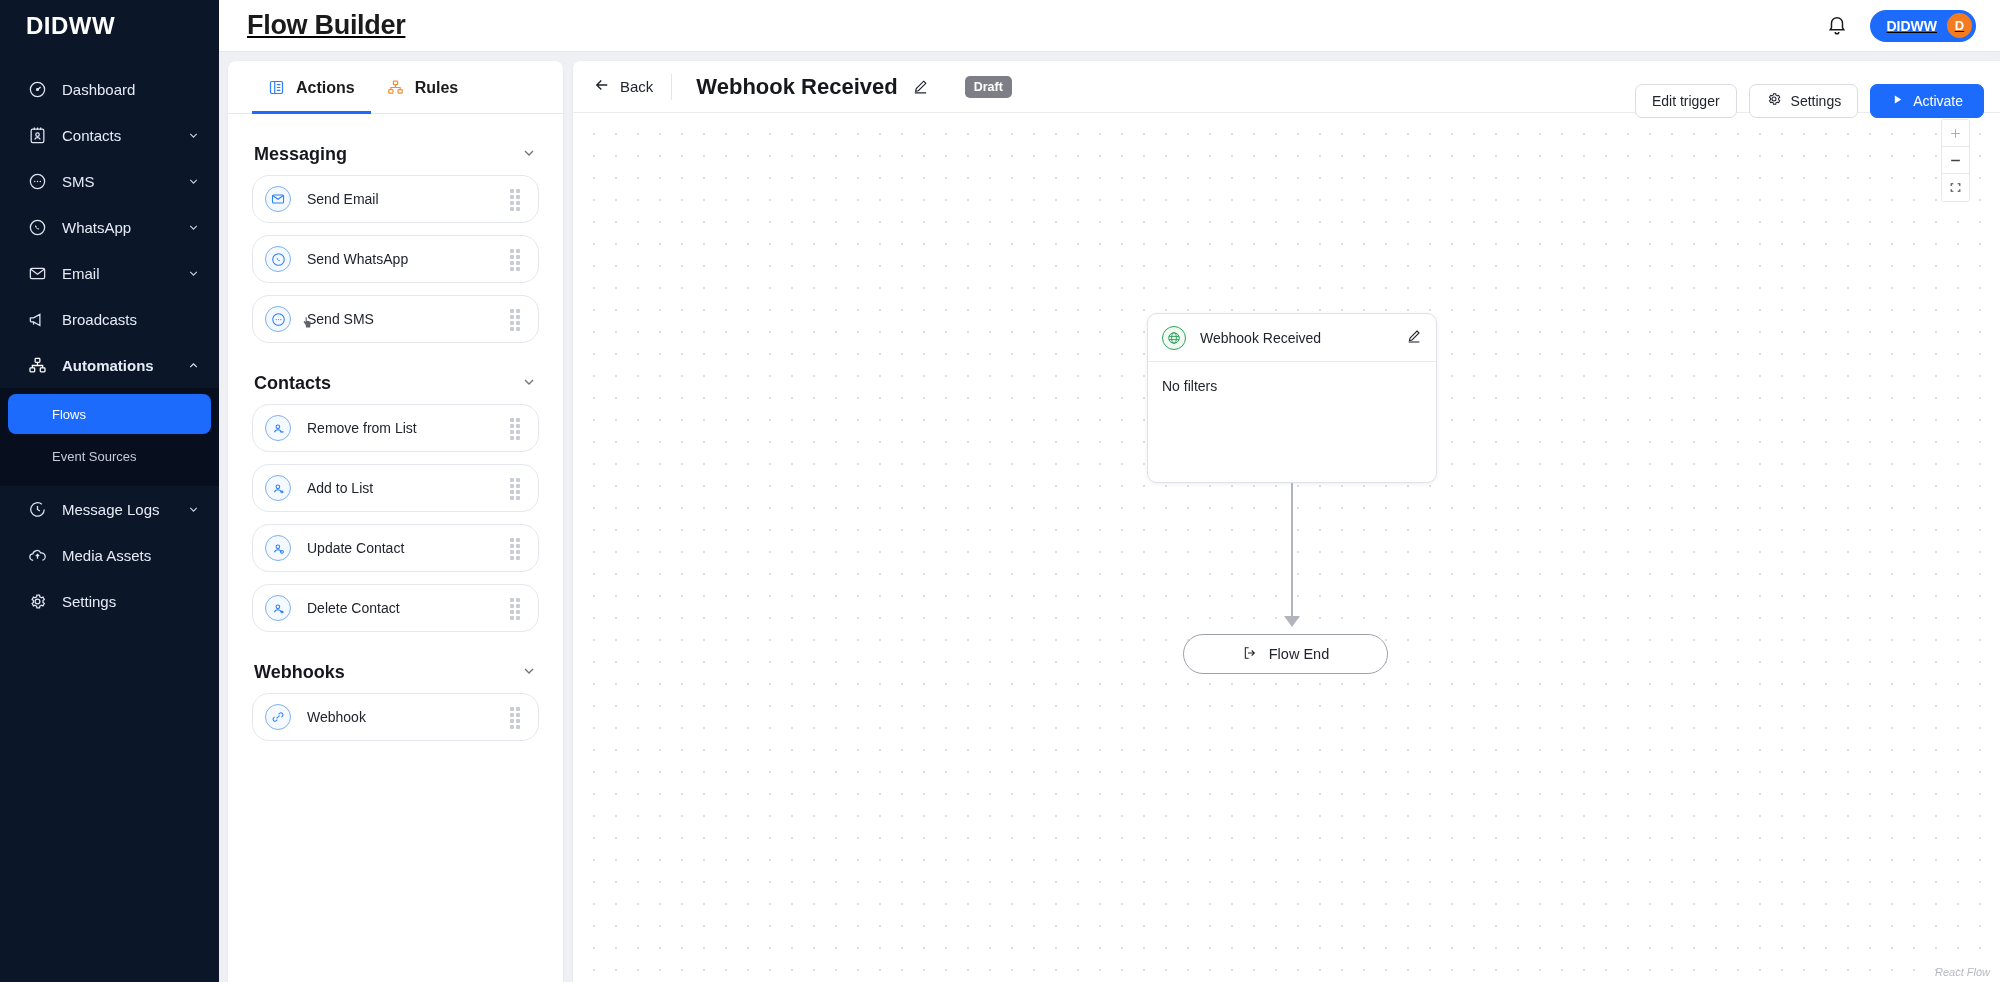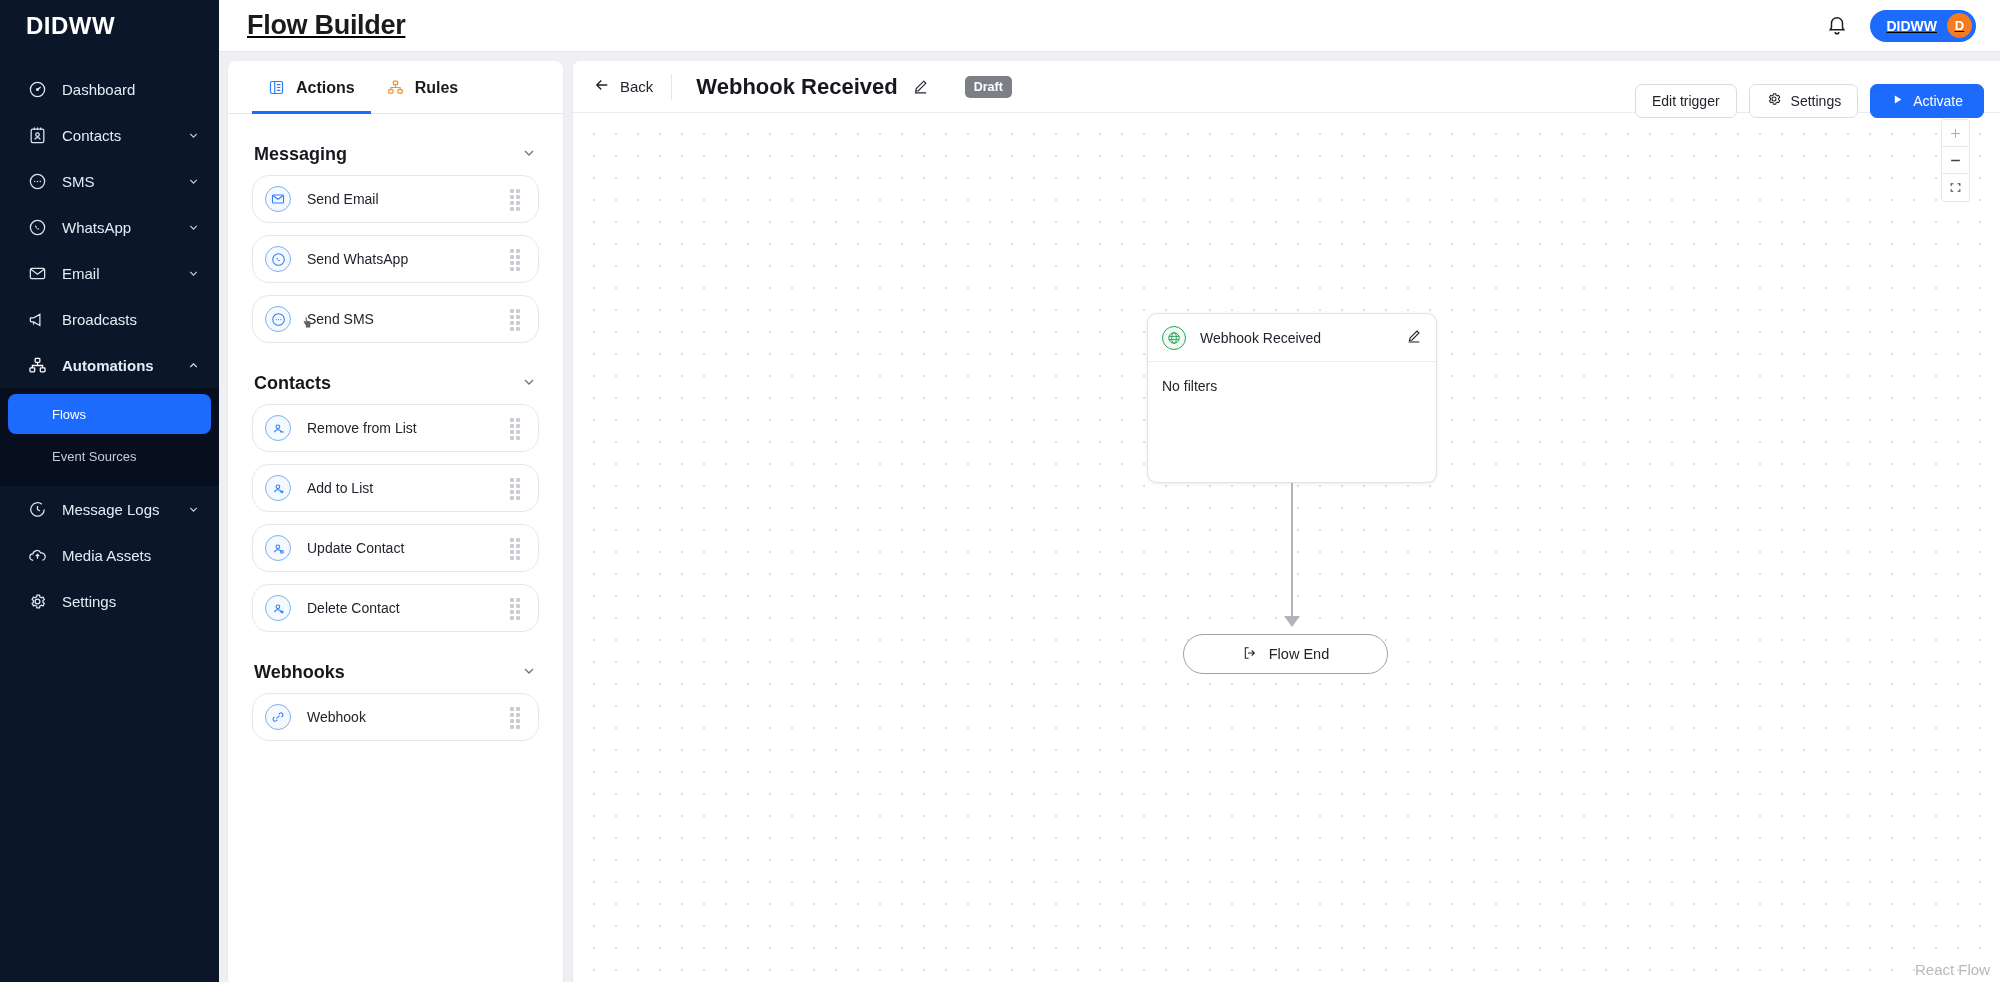--- a/index.html
+++ b/index.html
@@ -180,21 +180,21 @@
     display: flex; flex-direction: column;
     border: 1px solid #e6e8ec; border-radius: 3px; overflow: hidden; background: #fff;
   }
   .zoom-btn {
     width: 27px; height: 27px; display: flex; align-items: center; justify-content: center;
     border-bottom: 1px solid #e6e8ec; cursor: pointer; background: #fff;
   }
   .zoom-btn:last-child { border-bottom: none; }
   .attribution {
     position: absolute; right: 10px; bottom: 4px;
-    font-size: 15px; color: #b6bac0; cursor: pointer;
+    font-size: 11px; color: #b6bac0; cursor: pointer; font-style: italic;
   }
   
   .cursor-ghost {
     position: absolute; left: 277px; top: 276px; width: 16px; height: 18px; pointer-events: none;
   }
 </style>
 </head>
 <body>
 
 <div class="app">

